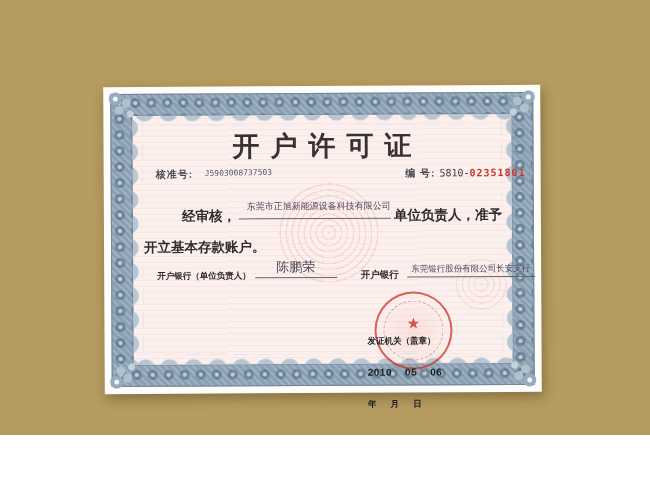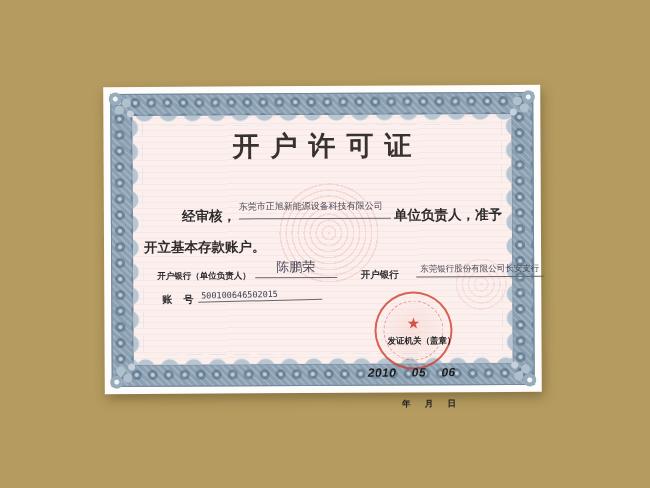--- a/index.html
+++ b/index.html
@@ -1,20 +1,20 @@
 <!DOCTYPE html>
 <html><head>
 <meta charset="utf-8">
 <style>
   * { margin:0; padding:0; box-sizing:border-box; }
   html,body { width:650px; height:488px; overflow:hidden; }
   body { font-family:"Liberation Sans", sans-serif; }
 
   .photo {
-    position:relative; width:650px; height:488px;
+    position:relative; width:650px; height:435px;
     background: radial-gradient(130% 130% at 50% 45%, #b59b5f 55%, #a78f50 100%);
   }
 
   
   .paper {
     position:absolute; left:104px; top:86px; width:437px; height:307px;
     background:#fefdfc;
     transform:rotate(-0.3deg);
     box-shadow: 2px 5px 12px rgba(60,48,18,.38);
   }
@@ -87,52 +87,52 @@
 
   .body-text {
     position:absolute; left:40px; top:110px; width:372px; z-index:3;
     font-family:"DejaVu Serif","Liberation Serif",serif;
     font-weight:bold; font-size:13.5px; color:#2f2b2d; line-height:20px;
   }
   .body-line1 { margin-left:38px; white-space:nowrap; }
   .company-line {
     display:inline-block; width:152px; border-bottom:1px solid #6a6a6a;
     font-family:Liberation Sans, sans-serif; font-weight:normal; font-size:9px;
-    color:#4a4656; text-align:left; padding-bottom:2px; vertical-align:1px; margin:0 3px;
+    color:#4a4656; text-align:right; padding-bottom:2px; vertical-align:1px; margin:0 3px;
     white-space:nowrap; overflow:hidden;
   }
   .body-line2 { margin-top:11px; }
 
   .rep-row {
     position:absolute; left:53px; top:172px; z-index:3; white-space:nowrap;
     font-size:8.5px; font-weight:bold; color:#2c292c;
   }
   .fill-line {
     display:inline-block; border-bottom:1px solid #666;
     font-family:"Liberation Sans",sans-serif; font-weight:normal; font-size:13px;
     color:#4a4656; text-align:center; padding-bottom:1px; vertical-align:baseline;
     white-space:nowrap; overflow:hidden;
   }
   .rep-name { width:82px; margin-left:4px; }
   .bank-label { margin-left:24px; font-size:9.5px; }
-  .bank-name { width:128px; margin-left:17px; font-size:8.5px; }
+  .bank-name { width:128px; margin-left:8px; font-size:8.5px; }
 
   .account-row { position:absolute; left:58px; top:204px; z-index:3; font-size:10px; font-weight:bold; color:#2c292c; }
   .pre { white-space:pre; }
   .account-number {
     width:124px; margin-left:5px; text-align:left; padding-left:3px;
     font-family:"DejaVu Sans Mono","Liberation Mono",monospace; font-size:8.5px; color:#3c4152;
     transform:rotate(-1deg); transform-origin:left bottom;
   }
 
   .issuer {
     position:absolute; left:263px; top:229px; z-index:4;
-    font-size:8.5px; font-weight:bold; color:#1c1c1e; line-height:10.5px; white-space:pre;text-align:right;
+    font-size:8.5px; font-weight:bold; color:#1c1c1e; line-height:10.5px; white-space:pre;
   }
-  .issuer .date-line { font-size:12px; letter-spacing:.5px;font-style:italic; }
+  .issuer .date-line { font-size:10px; letter-spacing:.5px; }
 
   .seal {
     position:absolute; left:270px; top:206px; width:78px; height:78px; z-index:3;
     border:2.5px solid rgba(206,58,44,.78); border-radius:50%;
     background: radial-gradient(circle at 50% 50%, rgba(225,90,75,.10), rgba(225,90,75,0) 70%);
   }
   .seal::before {
     content:""; position:absolute; inset:7px;
     border:1.5px dashed rgba(206,58,44,.45); border-radius:50%;
   }
@@ -154,36 +154,39 @@
       <div class="corner br"></div>
       <div class="inner">
         <div class="rosette"></div>
         <div class="rosette small"></div>
       </div>
     </div>
 
     <div class="title">开户许可证</div>
 
     <div class="approval-row">
+      <span>
+        <span class="approval-label">核准号:</span><span class="approval-value">J5903008737503</span>
+      </span>
+      <span>
+        <span class="serial-label">编 号:</span><span class="serial-prefix">5810-</span><span class="serial-number">02351801</span>
+      </span>
     </div>
 
     <div class="body-text">
       <div class="body-line1">
         <span>经审核，</span><span class="company-line">东莞市正旭新能源设备科技有限公司</span><span>单位负责人，准予</span>
       </div>
       <div class="body-line2">开立基本存款账户。</div>
     </div>
 
     <div class="rep-row">
       <span>开户银行（单位负责人）</span><span class="fill-line rep-name">陈鹏荣</span><span class="bank-label">开户银行</span><span class="fill-line bank-name">东莞银行股份有限公司长安支行</span>
     </div>
 
-    <div class="account-row">
-      <span class="pre">账    号</span><span class="fill-line account-number">500100646502015</span>
-    </div>
 
     <div class="issuer">
       <div>发证机关（盖章）</div>
       <div class="date-line">2010    05    06</div>
       <div>年      月      日</div>
     </div>
 
     <div class="seal">
       <div class="seal-star">★</div>
     </div>

